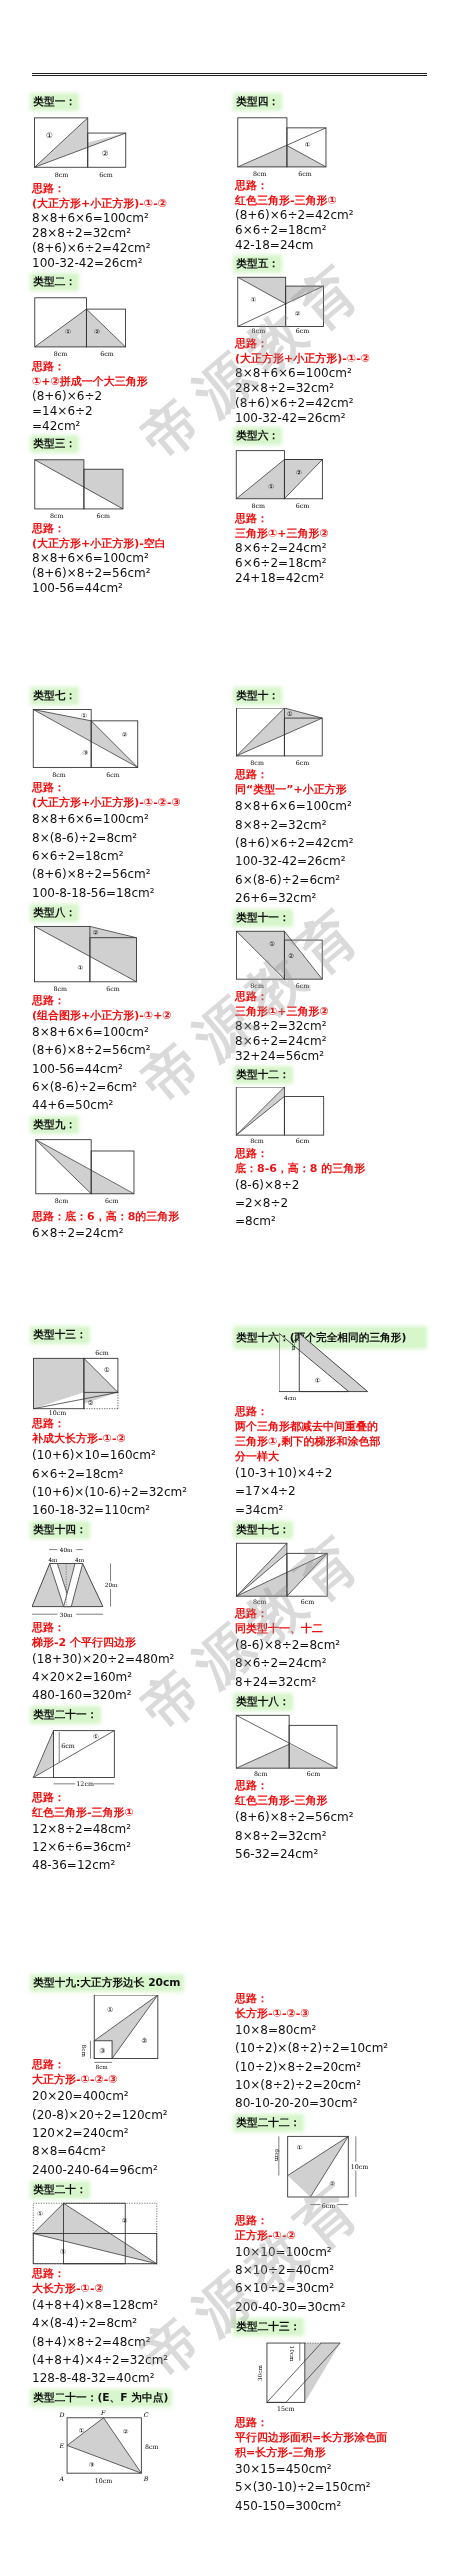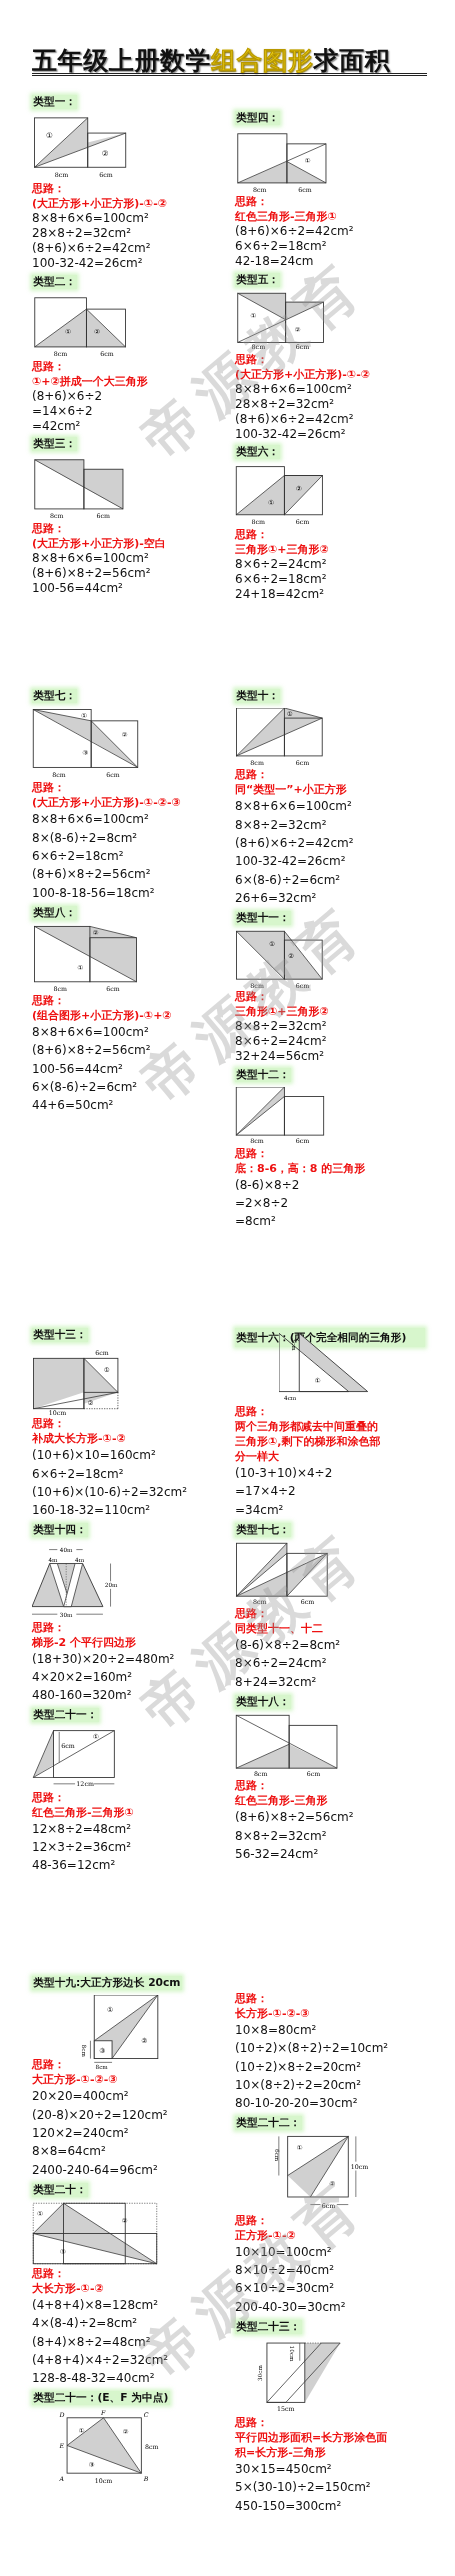--- a/index.html
+++ b/index.html
@@ -17,21 +17,20 @@
   .eq { color: #111; font-size: 12px; line-height: 15px; white-space: nowrap; }
   .eq.tall { line-height: 18.3px; }
   .block { margin-bottom: 3.8px; }
   .watermark { position: absolute; font-size: 56px; font-weight: bold; color: rgba(150,150,150,0.35); transform: rotate(-40deg); white-space: nowrap; pointer-events: none; letter-spacing: 11.4px; }
   svg text { font-family: "DejaVu Serif", serif; }
 </style>
 </head>
 <body>
 
 <div class="title-wrap">
-  <div class="title"><span>五年级上册数学</span><span class="hl">组合图形</span><span>求面积</span></div>
   <div class="title-rule"></div>
 </div>
 
 <div class="page" style="top:95px;height:531px;">
 
   <div class="col" style="left:32px;top:0;">
     <div class="block">
       <div class="sec-head">类型一：</div>
       <svg class="fig" width="95" height="66" viewBox="0 0 150 104">
         <polygon points="4,84 88,6 88,45 148,30" fill="#d0d0d0"></polygon>
@@ -85,21 +84,21 @@
         <text x="102" y="98" font-size="10">6cm</text>
       </svg>
       <div class="think">思路：</div>
       <div class="think">(大正方形+小正方形)-空白</div>
       <div class="eq">8×8+6×6=100cm²</div>
       <div class="eq">(8+6)×8÷2=56cm²</div>
       <div class="eq">100-56=44cm²</div>
     </div>
   </div>
 
-  <div class="col" style="left:235px;top:16px;">
+  <div class="col" style="left:235px;top:0;">
     <div class="block">
       <div class="sec-head">类型四：</div>
       <svg class="fig" width="95" height="63" viewBox="0 0 150 100">
         <polygon points="4,84 82,50 144,84" fill="#d0d0d0"></polygon>
         <rect x="4" y="6" width="78" height="78" fill="none" stroke="#333" stroke-width="1.4"></rect>
         <rect x="82" y="22" width="62" height="62" fill="none" stroke="#333" stroke-width="1.4"></rect>
         <line x1="4" y1="84" x2="144" y2="22" stroke="#333" stroke-width="1.2"></line>
         <line x1="82" y1="50" x2="144" y2="84" stroke="#333" stroke-width="1.2"></line>
         <text x="110" y="52" font-size="11">①</text>
         <text x="28" y="98" font-size="10">8cm</text>
@@ -201,20 +200,34 @@
       </svg>
       <div class="think">思路：</div>
       <div class="think">(组合图形+小正方形)-①+②</div>
       <div class="eq tall">8×8+6×6=100cm²</div>
       <div class="eq tall">(8+6)×8÷2=56cm²</div>
       <div class="eq tall">100-56=44cm²</div>
       <div class="eq tall">6×(8-6)÷2=6cm²</div>
       <div class="eq tall">44+6=50cm²</div>
     </div>
 
+    <div class="block">
+      <div class="sec-head">类型九：</div>
+      <svg class="fig" width="107" height="67" viewBox="0 0 170 106">
+        <polygon points="6,4 94,90 160,90" fill="#d0d0d0"></polygon>
+        <rect x="6" y="4" width="88" height="86" fill="none" stroke="#333" stroke-width="1.4"></rect>
+        <rect x="94" y="22" width="68" height="68" fill="none" stroke="#333" stroke-width="1.4"></rect>
+        <line x1="6" y1="4" x2="94" y2="90" stroke="#333" stroke-width="1.2"></line>
+        <line x1="6" y1="4" x2="162" y2="90" stroke="#333" stroke-width="1.2"></line>
+        <text x="36" y="104" font-size="10">8cm</text>
+        <text x="116" y="104" font-size="10">6cm</text>
+      </svg>
+      <div class="think" style="margin-top:5px;">思路：底：6，高：8的三角形</div>
+      <div class="eq tall">6×8÷2=24cm²</div>
+    </div>
   </div>
 
   <div class="col" style="left:235px;top:0;">
     <div class="block">
       <div class="sec-head">类型十：</div>
       <svg class="fig" width="95" height="58" viewBox="0 0 150 92">
         <polygon points="2,76 78,0 78,16 138,16" fill="#d0d0d0"></polygon>
         <polygon points="78,0 138,16 78,16" fill="#d0d0d0"></polygon>
         <rect x="2" y="0" width="76" height="76" fill="none" stroke="#333" stroke-width="1.4"></rect>
         <rect x="78" y="16" width="60" height="60" fill="none" stroke="#333" stroke-width="1.4"></rect>
@@ -341,21 +354,21 @@
         <line x1="43" y1="6" x2="43" y2="54" stroke="#333" stroke-width="1"></line>
         <text x="96" y="18" font-size="11">①</text>
         <text x="46" y="32" font-size="10">6cm</text>
         <line x1="34" y1="88" x2="130" y2="88" stroke="#333" stroke-width="1"></line>
         <rect x="68" y="82" width="30" height="12" fill="#fff"></rect>
         <text x="70" y="92" font-size="10">12cm</text>
       </svg>
       <div class="think">思路：</div>
       <div class="think">红色三角形-三角形①</div>
       <div class="eq tall">12×8÷2=48cm²</div>
-      <div class="eq tall">12×3÷2=36cm²</div>
+      <div class="eq tall">12×6÷6=36cm²</div>
       <div class="eq tall">48-36=12cm²</div>
     </div>
   </div>
 
   <div class="col" style="left:235px;top:0;width:209px;">
     <div class="block">
       <div class="sec-head" style="white-space:normal;width:190px;line-height:19px;">类型十六：(两个完全相同的三角形)</div>
       <svg class="fig" style="margin-left:44px;margin-top:-19px;" width="95" height="71" viewBox="0 0 150 112">
         <polygon points="32,2 32,94 110,94" fill="#fff"></polygon>
         <polygon points="32,2 140,94 110,94 32,28" fill="#d0d0d0"></polygon>

